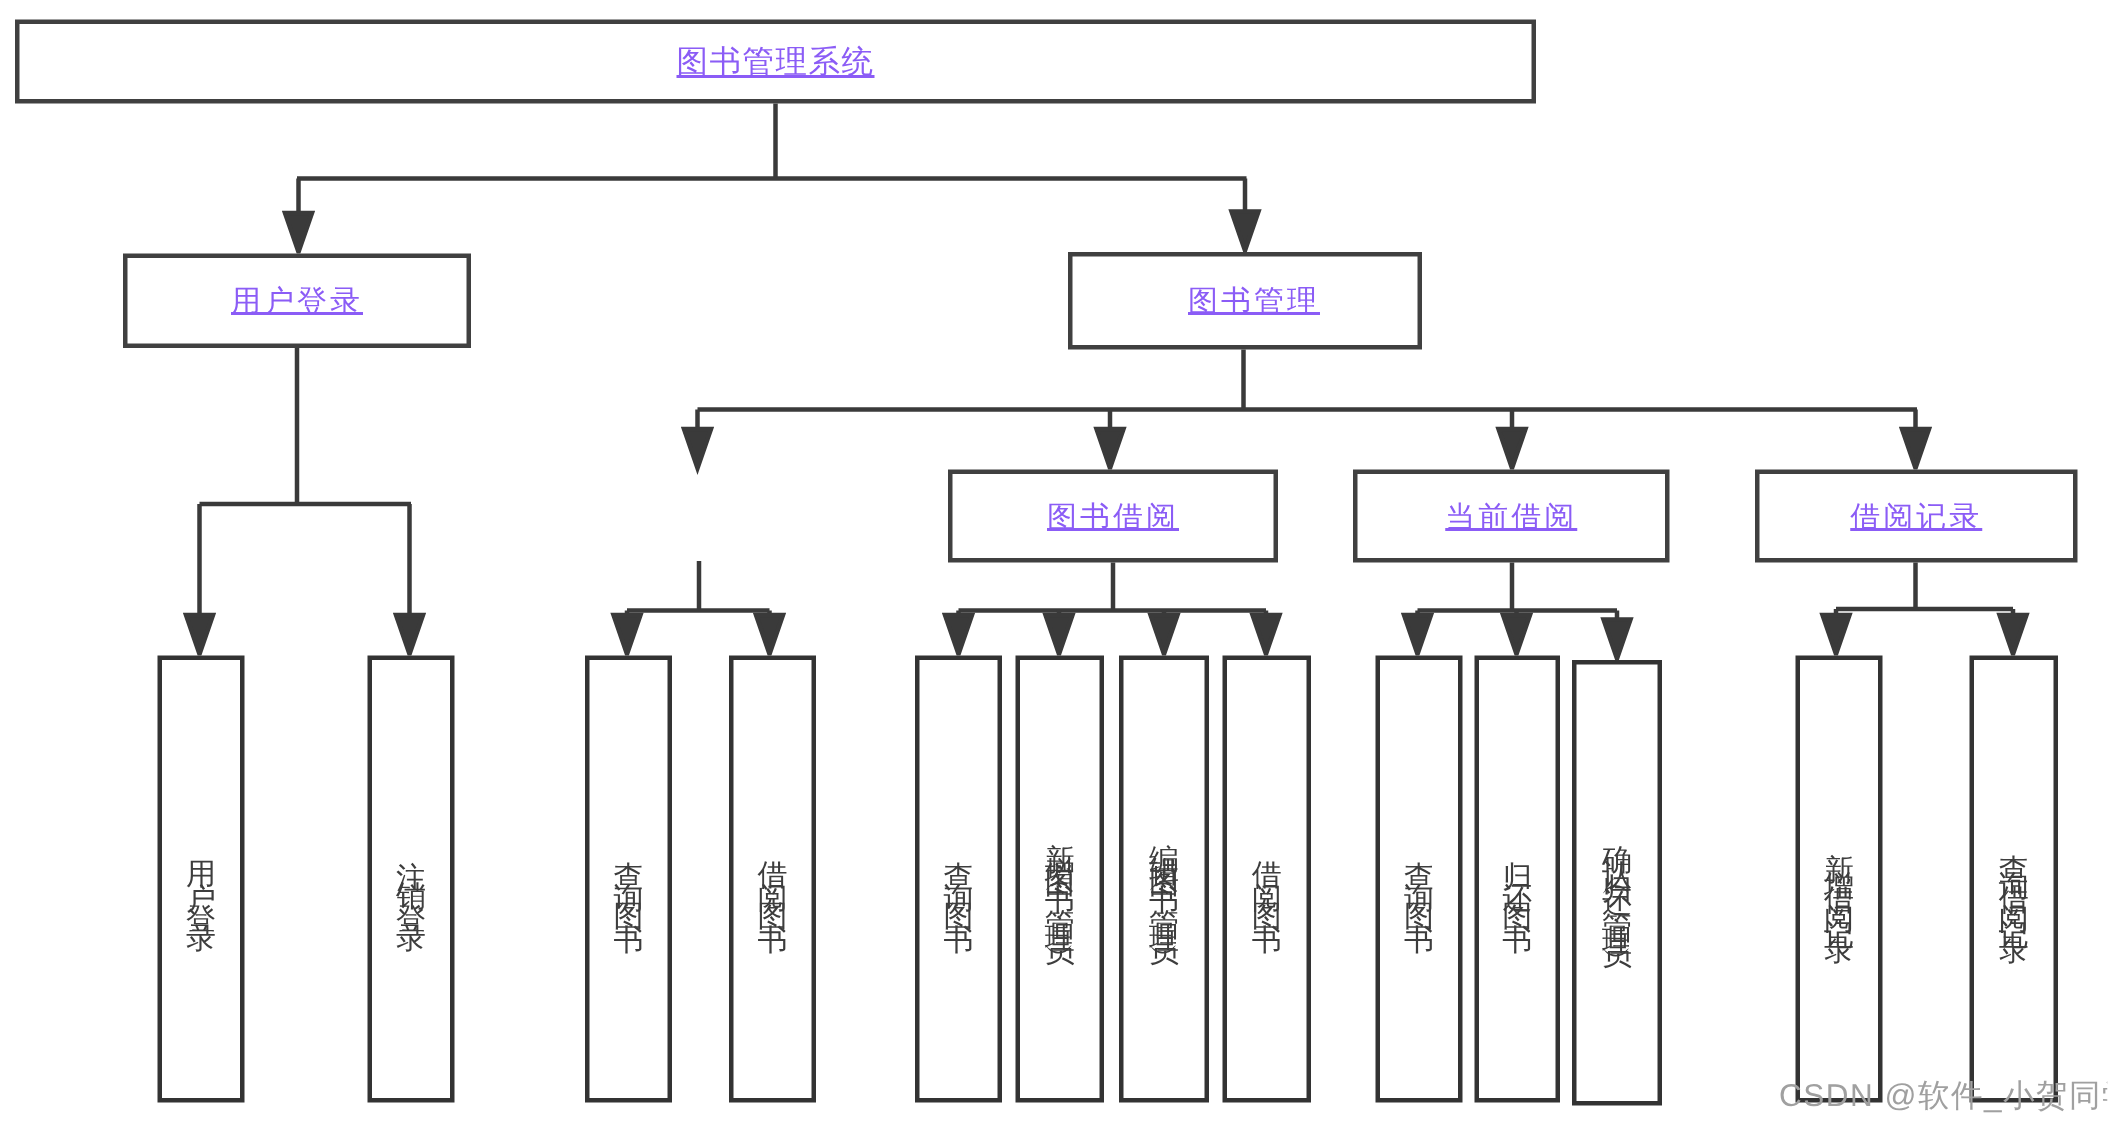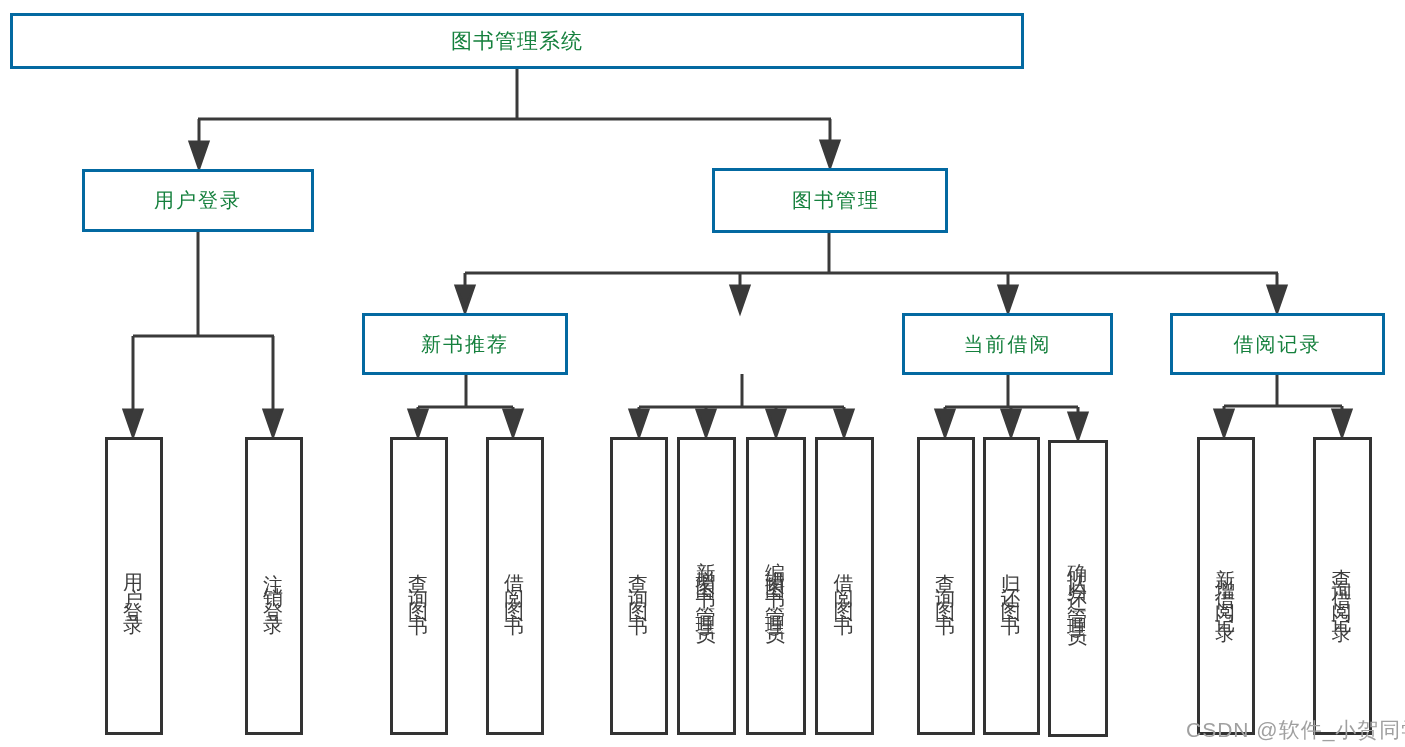--- a/index.html
+++ b/index.html
@@ -17,30 +17,31 @@
   }
   #connectors {
     position: absolute;
     left: 0;
     top: 0;
     z-index: 1;
   }
   .node {
     position: absolute;
     box-sizing: border-box;
-    border: 3px solid #0369a1;
+    border: 3px solid #404040;
     background: #ffffff;
     display: flex;
     align-items: center;
     justify-content: center;
     font-size: 20px;
     letter-spacing: 2px;
-    color: #15803d;
+    color: #8b5cf6;
     z-index: 2;
     white-space: nowrap;
+    text-decoration: underline;
   }
   .node.root {
     font-size: 21px;
     letter-spacing: 1px;
   }
   .leaf {
     position: absolute;
     box-sizing: border-box;
     border: 3px solid #333333;
     background: #ffffff;
@@ -134,21 +135,21 @@
       <polygon points="1215,410 1233,410 1224,436"></polygon>
       <polygon points="1333,410 1351,410 1342,436"></polygon>
     </g>
   </svg>
 
   <div class="node root" style="left:10px; top:13px; width:1014px; height:56px;">图书管理系统</div>
 
   <div class="node" style="left:82px; top:169px; width:232px; height:63px;">用户登录</div>
   <div class="node" style="left:712px; top:168px; width:236px; height:65px;padding-left:12px;">图书管理</div>
 
-  <div class="node" style="left:362px; top:313px; width:206px; height:62px;">新书推荐</div>
+  <div class="node" style="left:632px; top:313px; width:220px; height:62px;">图书借阅</div>
   <div class="node" style="left:902px; top:313px; width:211px; height:62px;">当前借阅</div>
   <div class="node" style="left:1170px; top:313px; width:215px; height:62px;">借阅记录</div>
 
   <div class="leaf ls-wide" style="left:105px; top:437px; width:58px; height:298px;">用户登录</div>
   <div class="leaf ls-wide" style="left:245px; top:437px; width:58px; height:298px;">注销登录</div>
 
   <div class="leaf ls-wide" style="left:390px; top:437px; width:58px; height:298px;">查询图书</div>
   <div class="leaf ls-wide" style="left:486px; top:437px; width:58px; height:298px;">借阅图书</div>
 
   <div class="leaf ls-wide" style="left:610px; top:437px; width:58px; height:298px;">查询图书</div>

